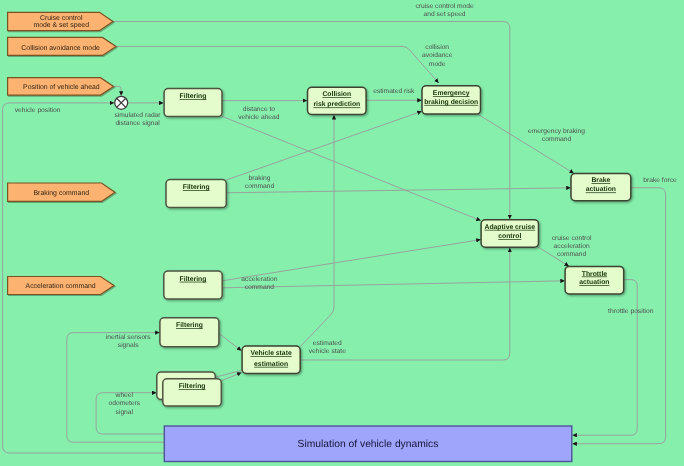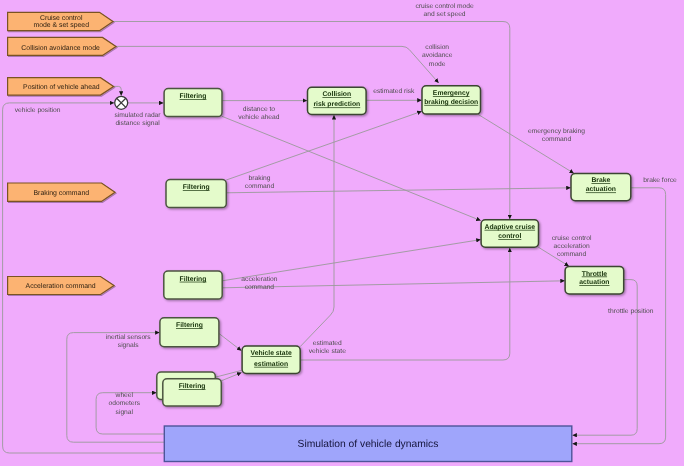--- a/index.html
+++ b/index.html
@@ -1,18 +1,18 @@
 <!DOCTYPE html>
 <html><head>
 <meta charset="utf-8">
 <title>ACC block diagram</title>
 <style>
   html,body{margin:0;padding:0;background:#ffffff;-webkit-font-smoothing:antialiased;text-rendering:geometricPrecision;}
   body{width:684px;height:466px;overflow:hidden;font-family:"Liberation Sans",sans-serif;}
-  #stage{position:relative;width:684px;height:466px;background:#f0abfc;}
+  #stage{position:relative;width:684px;height:466px;background:#86efac;}
   svg{display:block;}
   .blk-text{font-family:"Liberation Sans",sans-serif;font-weight:bold;font-size:6.8px;fill:#16320a;text-anchor:middle;text-decoration:underline;}
   .lbl{font-family:"Liberation Sans",sans-serif;font-size:6.7px;fill:#4d4d4d;text-anchor:middle;}
   .in-text{font-family:"Liberation Sans",sans-serif;font-size:6.9px;fill:#2e2112;text-anchor:middle;}
   .sim-text{font-family:"Liberation Sans",sans-serif;font-size:10.3px;fill:#14143a;text-anchor:middle;}
 </style>
 </head>
 <body>
 
 <div id="stage">

